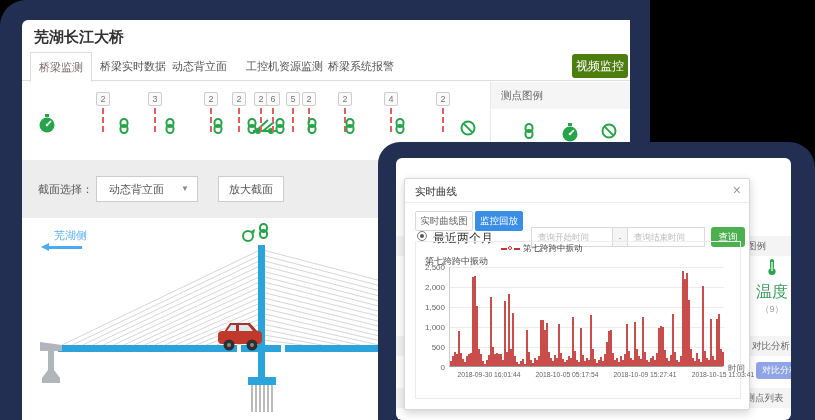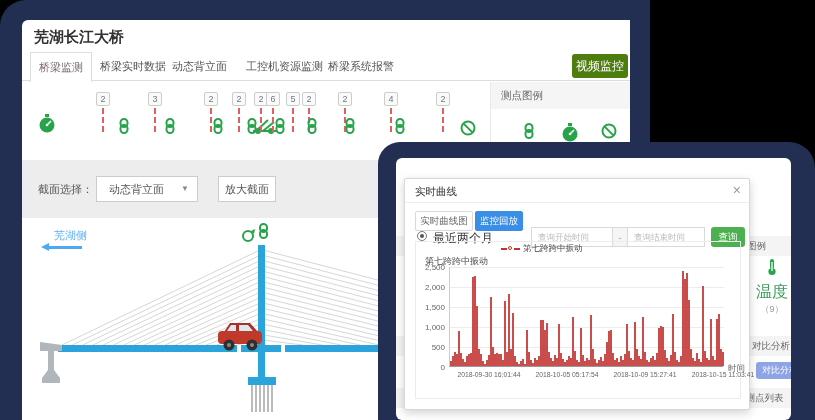--- a/index.html
+++ b/index.html
@@ -31,21 +31,21 @@
   #legendHdr { position:absolute; left:468px; top:62px; width:140px; height:27px; background:#f5f5f5;
                border-left:1px solid #e8e8e8; font-size:10.5px; color:#666; line-height:27px; padding-left:10px; }
   #legendIcons { position:absolute; left:468px; top:89px; width:140px; height:60px; border-left:1px solid #e8e8e8; }
 
   
   #sectionBar { position:absolute; left:0; top:140px; width:608px; height:58px; background:#ededed; }
   #secLabel { position:absolute; left:16px; top:22px; font-size:11px; color:#555; }
   #secSelect { position:absolute; left:74px; top:16px; width:102px; height:26px; background:#fff;
                border:1px solid #ccc; font-size:11px; color:#555; line-height:24px; padding-left:12px; cursor:pointer; }
   #secCaret { position:absolute; right:8px; top:0; font-size:8px; color:#888; line-height:24px; }
-  #zoomBtn { position:absolute; left:196px; top:16px; width:58px; height:26px; background:#fff;
+  #zoomBtn { position:absolute; left:196px; top:16px; width:66px; height:26px; background:#fff;
              border:1px solid #ccc; font-size:11px; color:#555; text-align:center; line-height:24px; cursor:pointer; }
 
   #sideLbl { position:absolute; left:32px; top:208px; font-size:11px; color:#5fb0f5; }
   #sideArrow { position:absolute; left:26px; top:226px; width:34px; height:3px; background:#4da9f0; }
   #sideArrow::before { content:''; position:absolute; left:-7px; top:-3px; border-top:4.5px solid transparent;
                        border-bottom:4.5px solid transparent; border-right:8px solid #4da9f0; }
 
   #bridge { position:absolute; left:0; top:200px; width:608px; height:200px; }
 
   

